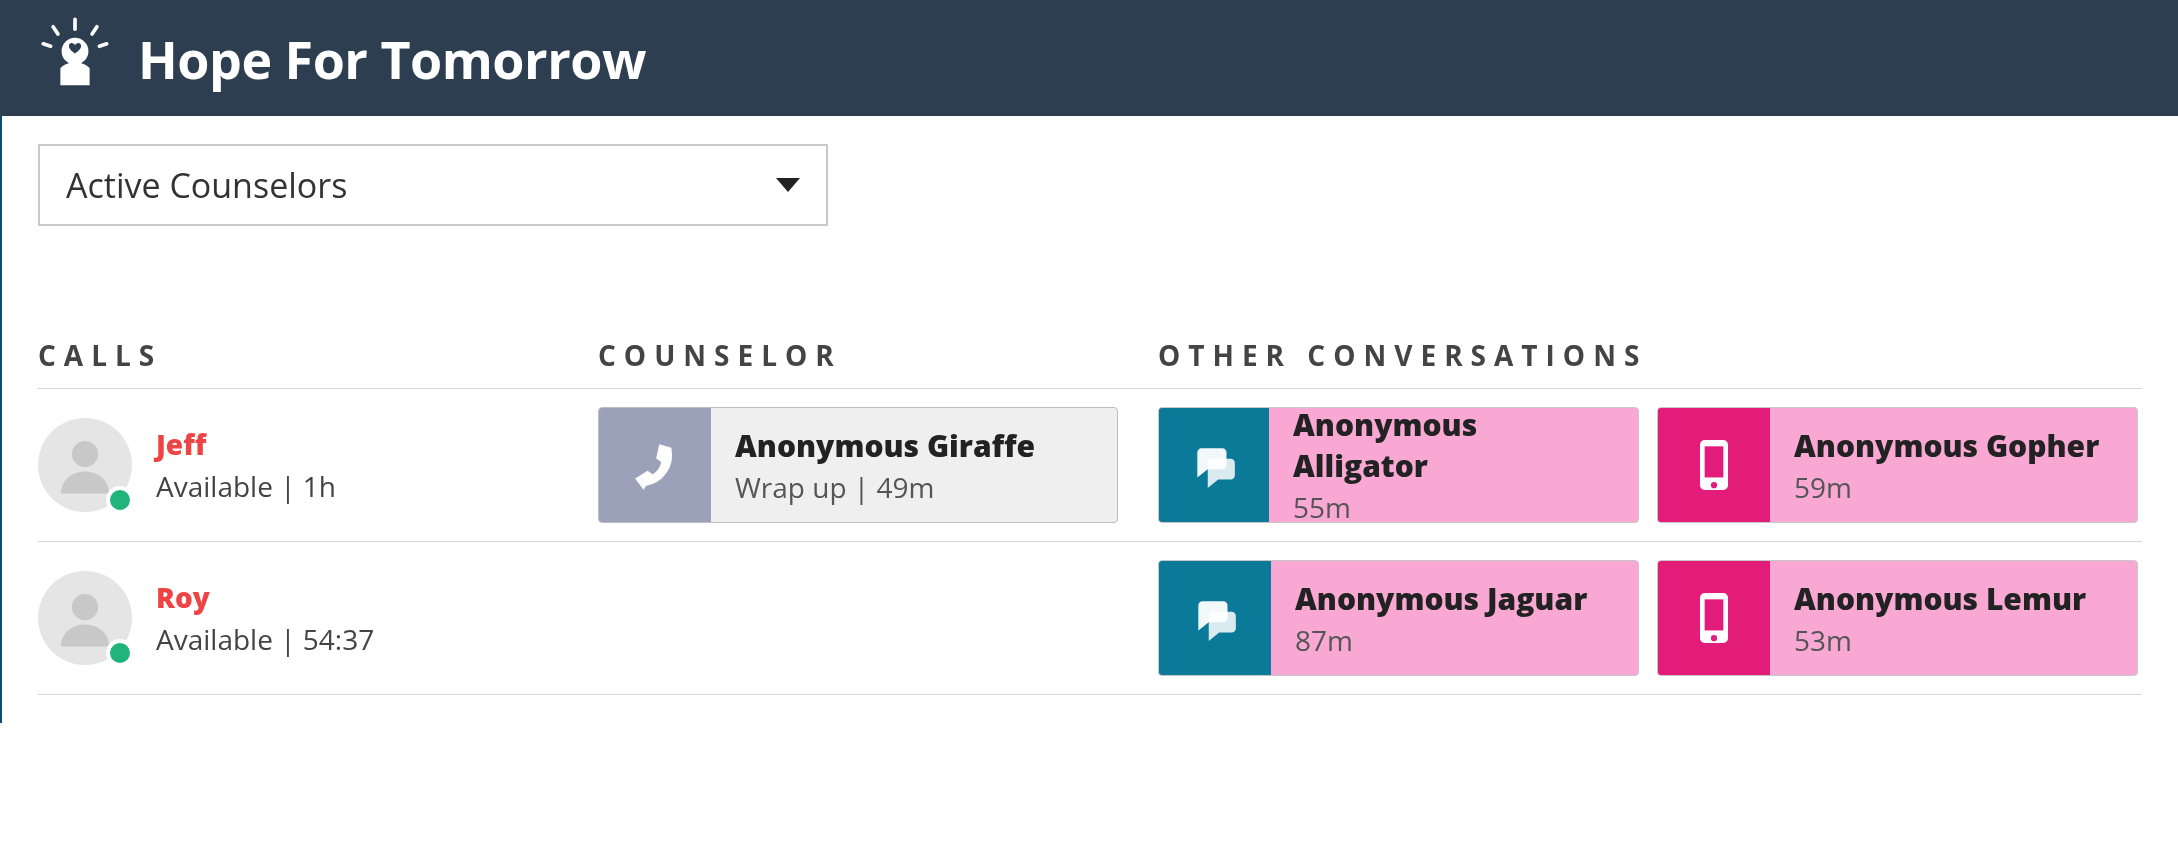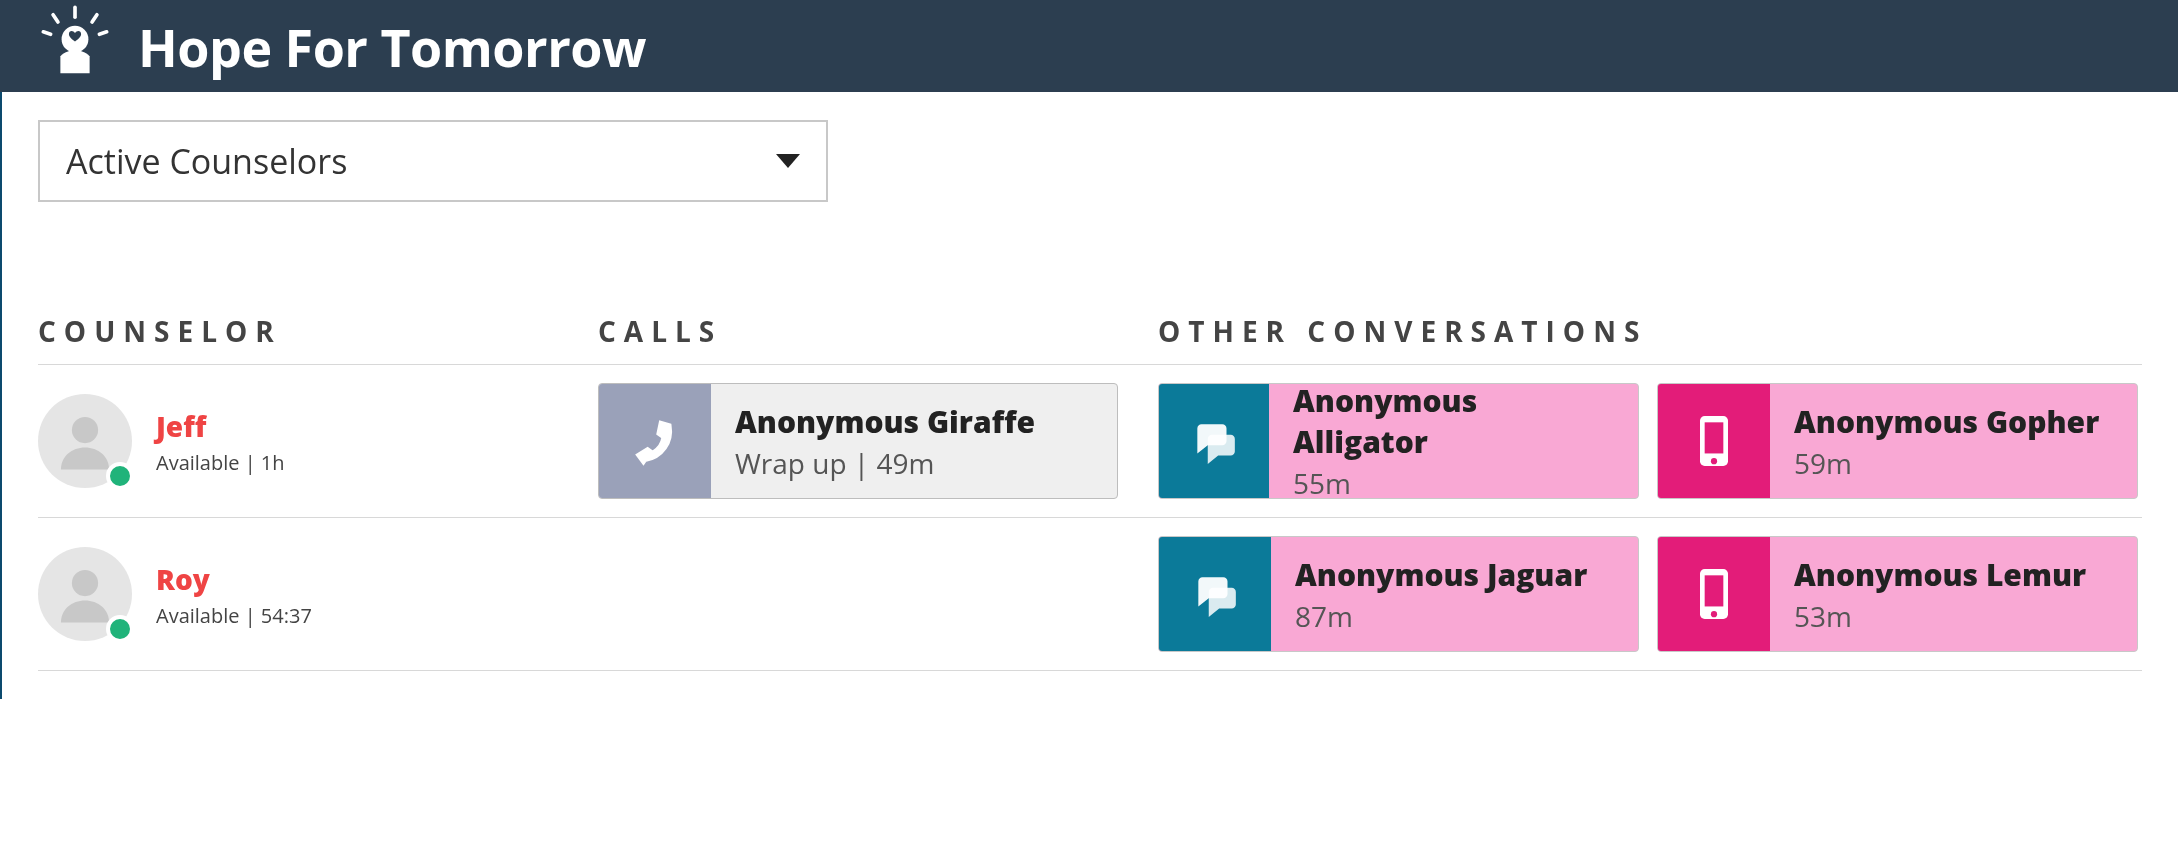--- a/index.html
+++ b/index.html
@@ -8,21 +8,21 @@
     background: #ffffff;
     color: #222;
     width: 2178px;
   }
   .header {
     background: #2c3e50;
     color: #fff;
     display: flex;
     align-items: center;
     padding: 18px 36px;
-    height: 92px;
+    height: 116px;
   }
   .header .logo {
     display: flex;
     align-items: center;
     gap: 24px;
   }
   .header .logo svg {
     width: 78px;
     height: 78px;
   }
@@ -108,21 +108,21 @@
     border-radius: 50%;
     background: #20b37a;
     border: 4px solid #fff;
   }
   .counselor-name {
     font-size: 28px;
     font-weight: 800;
     color: #ef4444;
   }
   .counselor-status {
-    font-size: 20px;
+    font-size: 28px;
     color: #444;
     margin-top: 4px;
   }
 
   .card {
     display: flex;
     align-items: stretch;
     border: 1.5px solid #c8c8c8;
     border-radius: 4px;
     background: #f9a8d4;
@@ -193,22 +193,22 @@
 </div>
 
 <div class="content">
 
   <div class="dropdown">
     <span>Active Counselors</span>
     <span class="caret"></span>
   </div>
 
   <div class="table-header">
+    <div class="col-label">Calls</div>
     <div class="col-label">Counselor</div>
-    <div class="col-label">Calls</div>
     <div class="col-label">Other Conversations</div>
   </div>
 
   
   <div class="row">
     <div class="counselor-cell">
       <div class="avatar-wrap">
         <div class="avatar">
           <svg viewBox="0 0 64 64">
               <circle cx="32" cy="22" r="12" fill="#c8c8c8"></circle>

